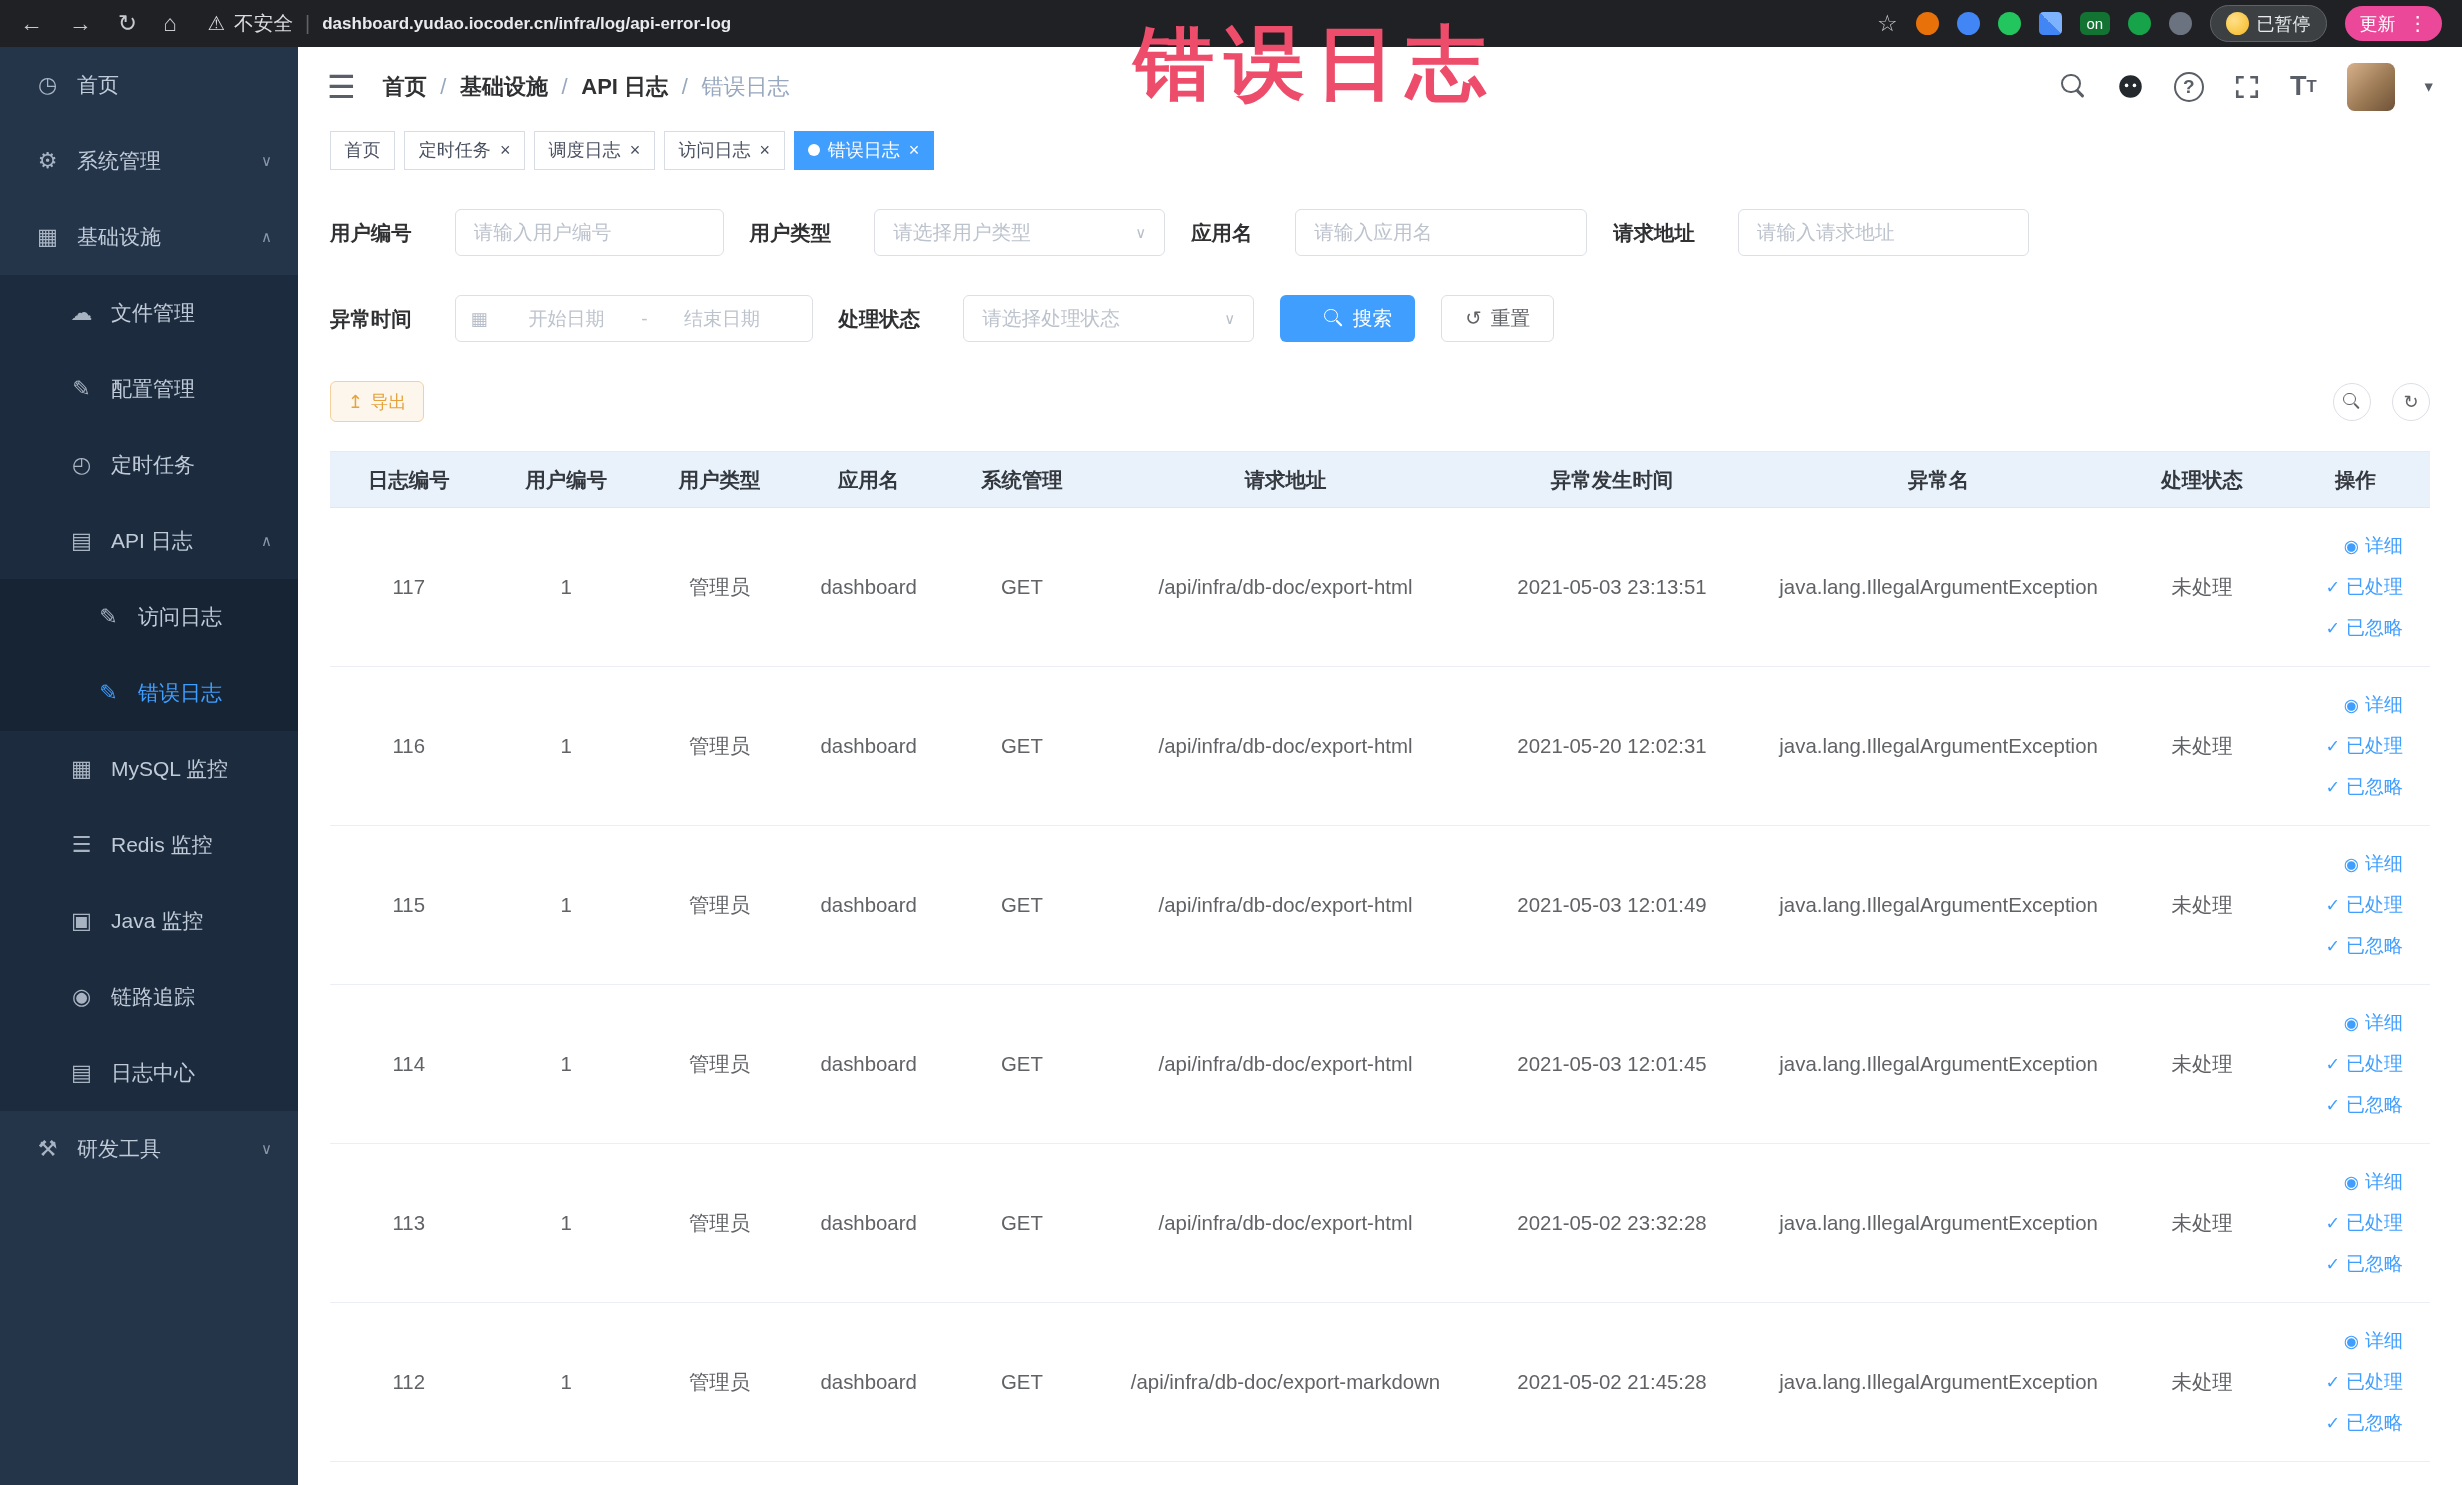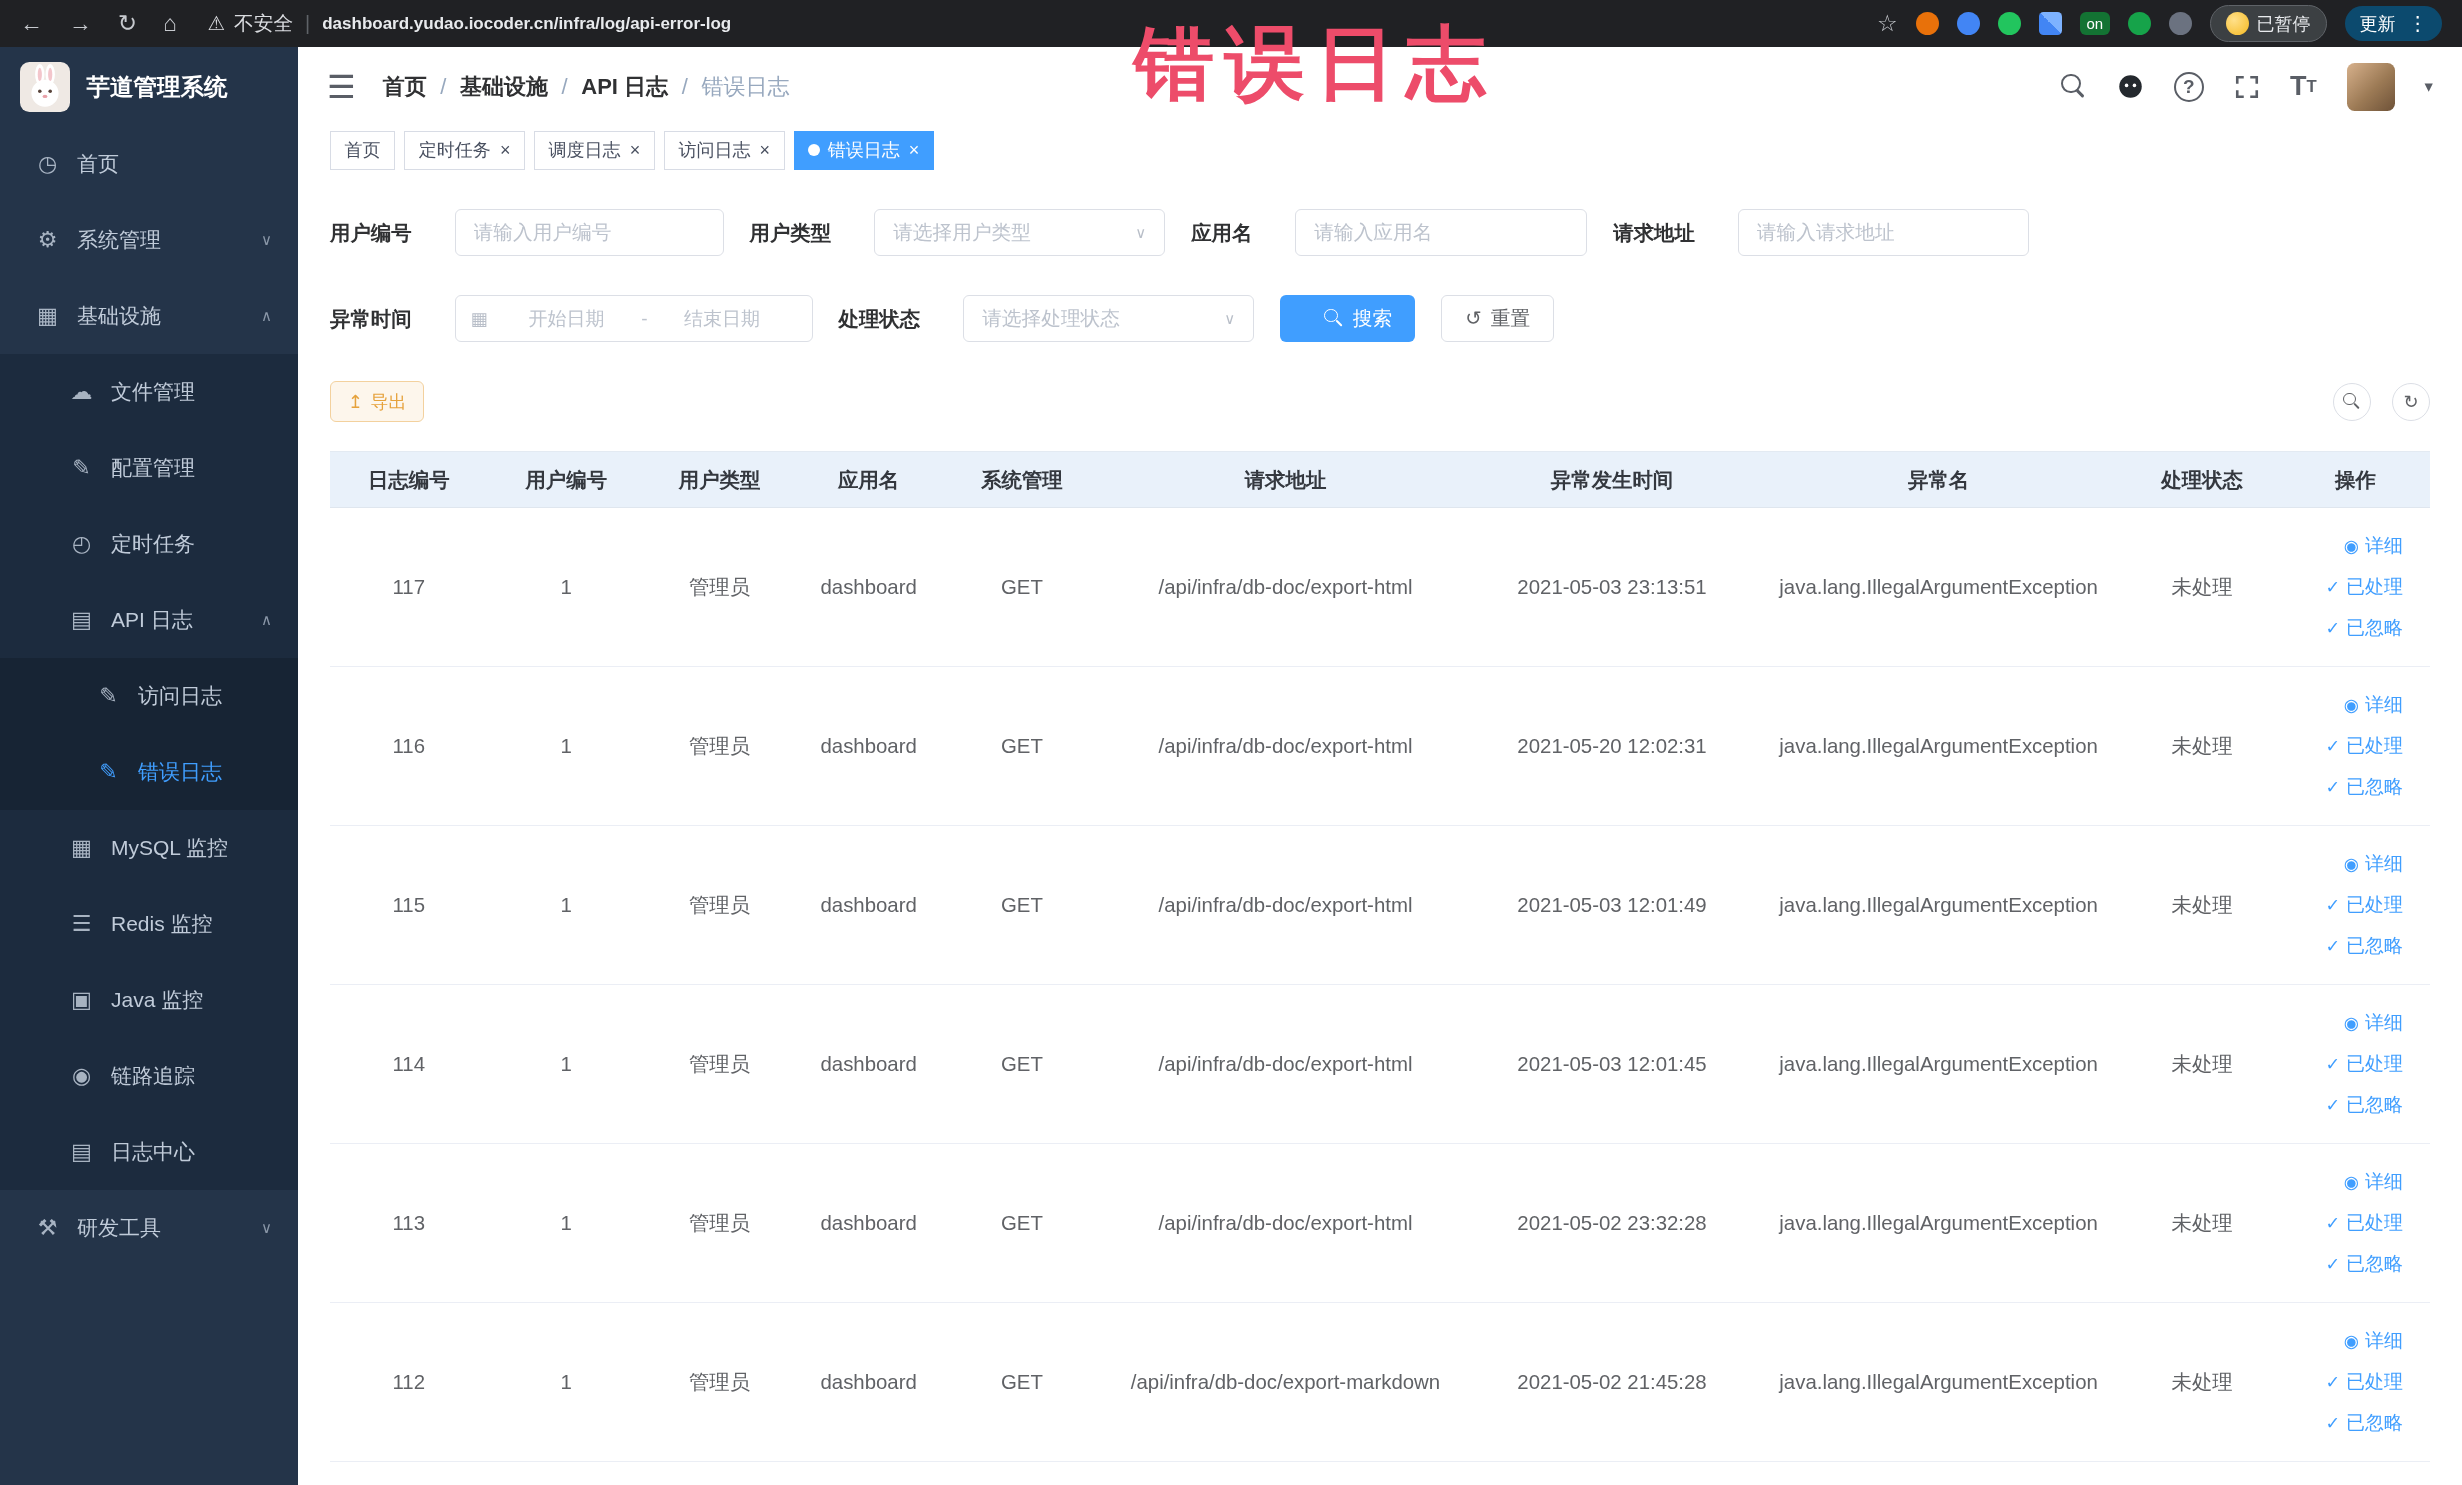--- a/index.html
+++ b/index.html
@@ -17,21 +17,21 @@
   .chrome-right{display:flex;align-items:center;gap:18px;margin-left:auto;}
   .star{margin-right:0;}
   .ext{width:23px;height:23px;border-radius:50%;display:inline-block;flex-shrink:0;}
   .e1{background:#e8710a;} .e2{background:#4285f4;} .e3{background:#22c55e;}
   .e4{background:linear-gradient(45deg,#4285f4 50%,#7db2ff 50%);border-radius:4.5px;}
   .e6{background:#16a34a;} .e7{background:#6b7280;}
   .on-badge{background:#137333;color:#fff;font-size:15px;padding:3.8px 6.8px;border-radius:6px;line-height:1;}
   .pill{display:inline-flex;align-items:flex-start;gap:7.6px;border-radius:756px;padding:5.3px 15px;font-size:18px;cursor:pointer;}
   .paused{background:#3c4043;color:#e8eaed;border:0.8px solid #5f6368;}
   .pill-dot{width:23px;height:23px;border-radius:50%;background:radial-gradient(circle at 35% 35%,#ffe08a,#f5b921);}
-  .update{background:#0c4a6e;color:#fff;}
+  .update{background:#ec4899;color:#fff;}
   .kebab{font-size:19.7px;margin-left:4.5px;}
 
   
   .app{display:flex;height:1439px;}
 
   
   .sidebar{width:298px;flex-shrink:0;background:#243449;display:flex;flex-direction:column;overflow:hidden;}
   .logo{height:79px;display:flex;align-items:center;gap:16.7px;padding:0 19.7px;flex-shrink:0;}
   .logo-title{color:#fff;font-size:23.5px;font-weight:700;white-space:nowrap;}
   .menu{flex:1;overflow:hidden;}
@@ -140,34 +140,20 @@
     <span class="pill update">
       <span>更新</span>
       <span class="kebab">⋮</span>
     </span>
   </div>
 </div>
 
 <div class="app">
 
   <aside class="sidebar">
-    <div class="logo">
-      <svg viewBox="0 0 48 48" width="50" height="50">
-        <rect width="48" height="48" rx="9" fill="#efe9e4"></rect>
-        <ellipse cx="19" cy="12" rx="4.5" ry="10" fill="#ffffff"></ellipse>
-        <ellipse cx="29" cy="12" rx="4.5" ry="10" fill="#ffffff"></ellipse>
-        <ellipse cx="19" cy="12" rx="2" ry="6.5" fill="#f3c6cc"></ellipse>
-        <ellipse cx="29" cy="12" rx="2" ry="6.5" fill="#f3c6cc"></ellipse>
-        <circle cx="24" cy="30" r="13" fill="#ffffff"></circle>
-        <circle cx="19" cy="28" r="1.7" fill="#59443b"></circle>
-        <circle cx="29" cy="28" r="1.7" fill="#59443b"></circle>
-        <ellipse cx="24" cy="33" rx="2.3" ry="1.5" fill="#e8a0a8"></ellipse>
-      </svg>
-      <span class="logo-title">芋道管理系统</span>
-    </div>
     <nav class="menu">
         <div class="menu-item lvl0">
     <span class="mi-icon">◷</span>
     <span class="mi-label">首页</span>
 
   </div>
         <div class="menu-item lvl0">
     <span class="mi-icon">⚙</span>
     <span class="mi-label">系统管理</span>
     <span class="mi-chevron">∨</span>

